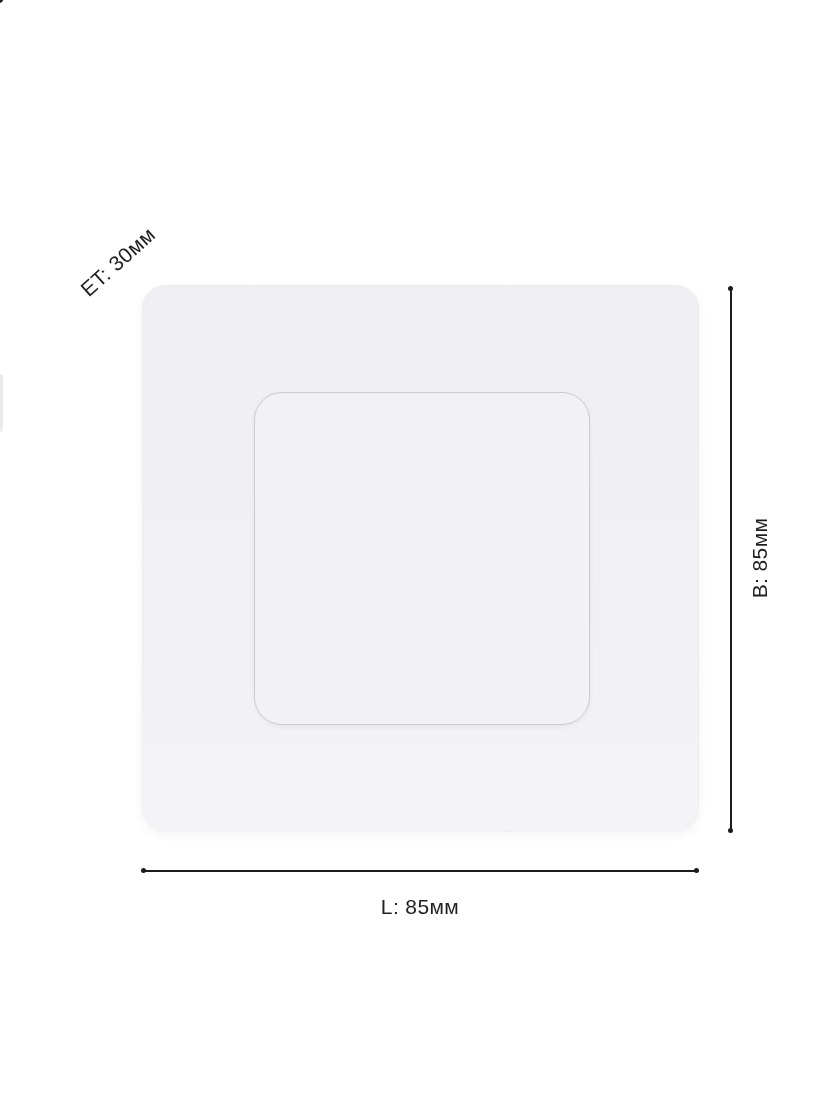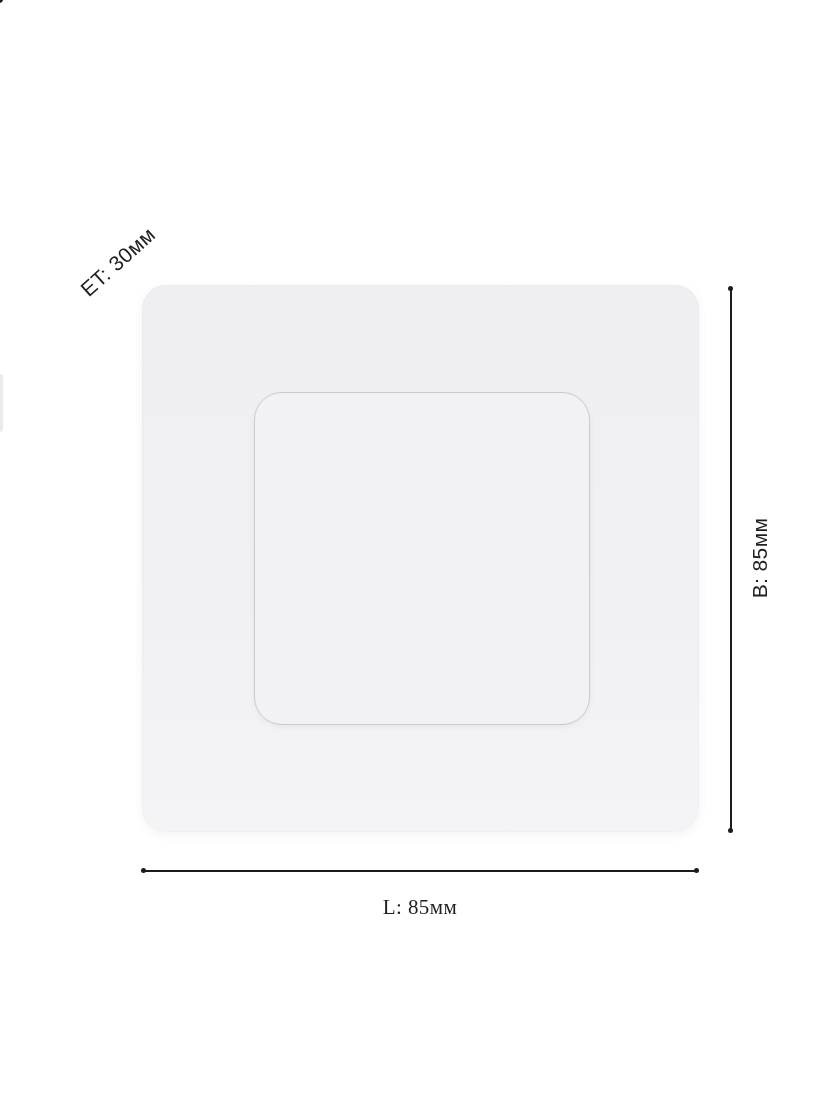--- a/index.html
+++ b/index.html
@@ -60,21 +60,21 @@
     background:var(--line-color);top:-1.75px;
   }
   .line-et::before{left:-2px;}
   .line-et::after{right:-2px;}
 
   
   .dim-label{
     position:absolute;font-size:21px;letter-spacing:0.4px;
     color:var(--text-color);white-space:nowrap;
   }
-  .label-length{left:420px;top:907px;transform:translate(-50%,-50%);font-family:Liberation Serif, serif;}
+  .label-length{left:420px;top:907px;transform:translate(-50%,-50%);}
   .label-height{left:760px;top:558px;transform:translate(-50%,-50%) rotate(-90deg);}
   .label-et{left:118px;top:262px;transform:translate(-50%,-50%) rotate(-42deg);}
 </style>
 </head>
 <body>
 
 <div class="stage">
 
   <div class="left-peek"></div>
 

